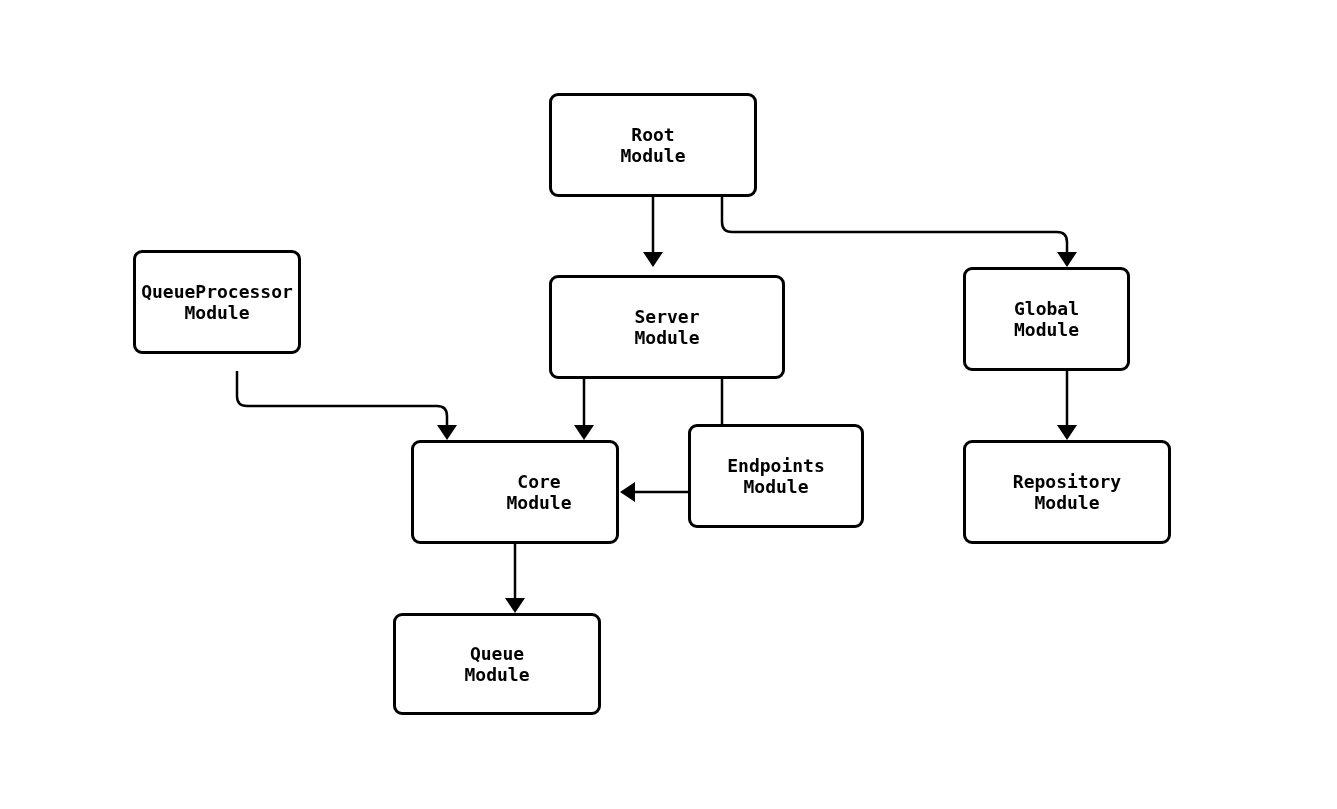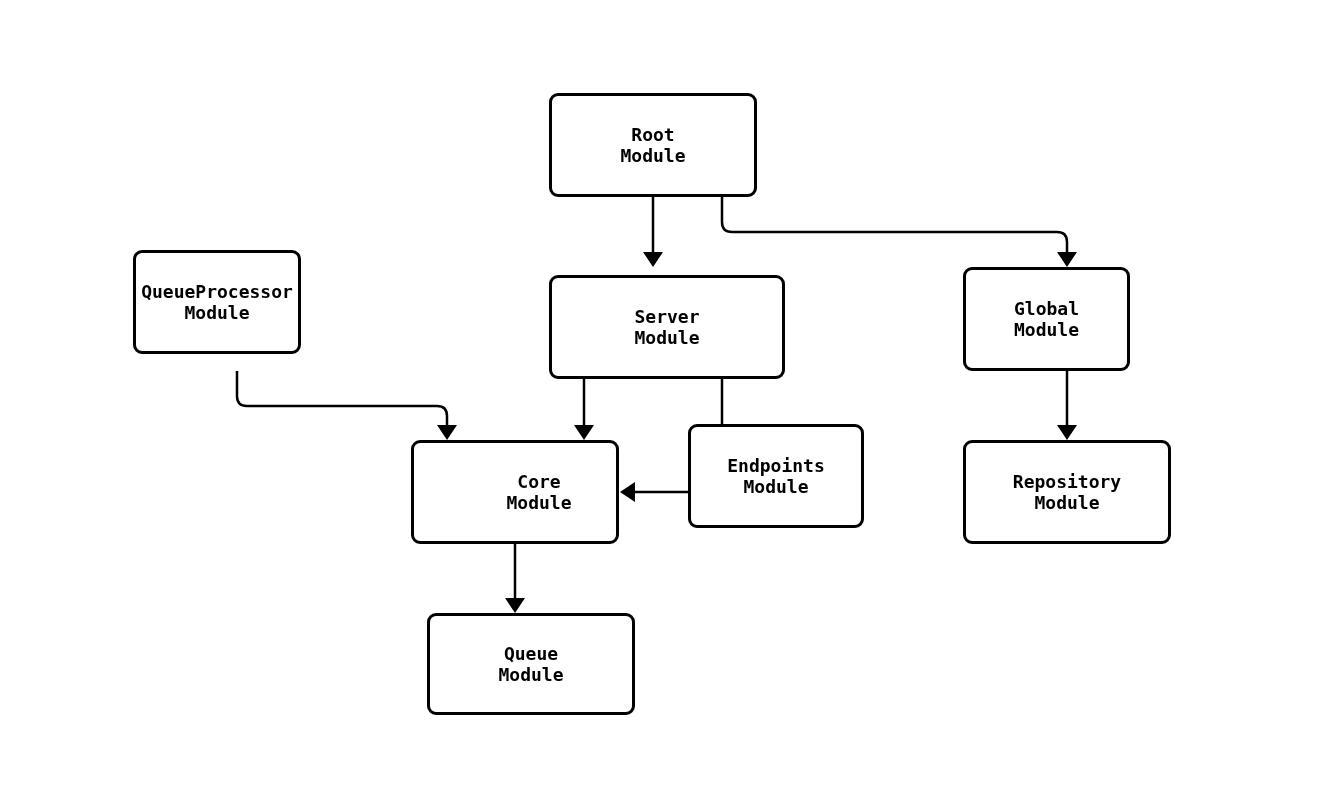--- a/index.html
+++ b/index.html
@@ -141,20 +141,20 @@
     </div>
   </div>
 
   <div class="node" style="left:963px; top:440px; width:208px; height:104px;">
     <div>
       <span class="line">Repository</span>
       <span class="line">Module</span>
     </div>
   </div>
 
-  <div class="node" style="left:427px; top:613px; width:208px; height:102px;">
+  <div class="node" style="left:393px; top:613px; width:208px; height:102px;">
     <div>
       <span class="line">Queue</span>
       <span class="line">Module</span>
     </div>
   </div>
 
 </div>
 
 </body></html>

